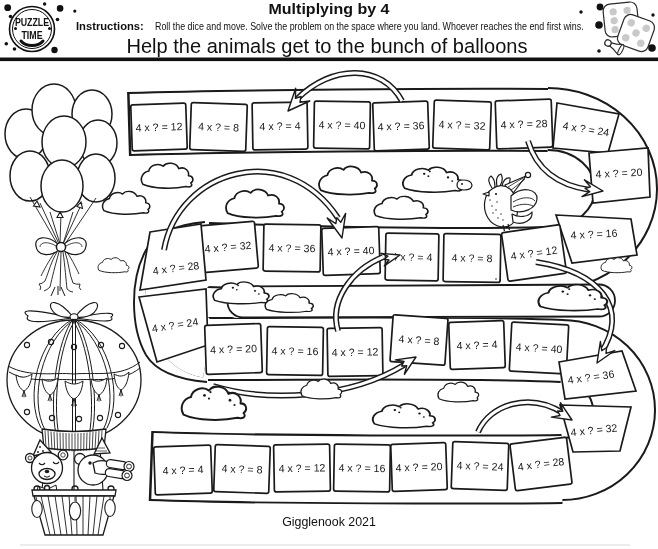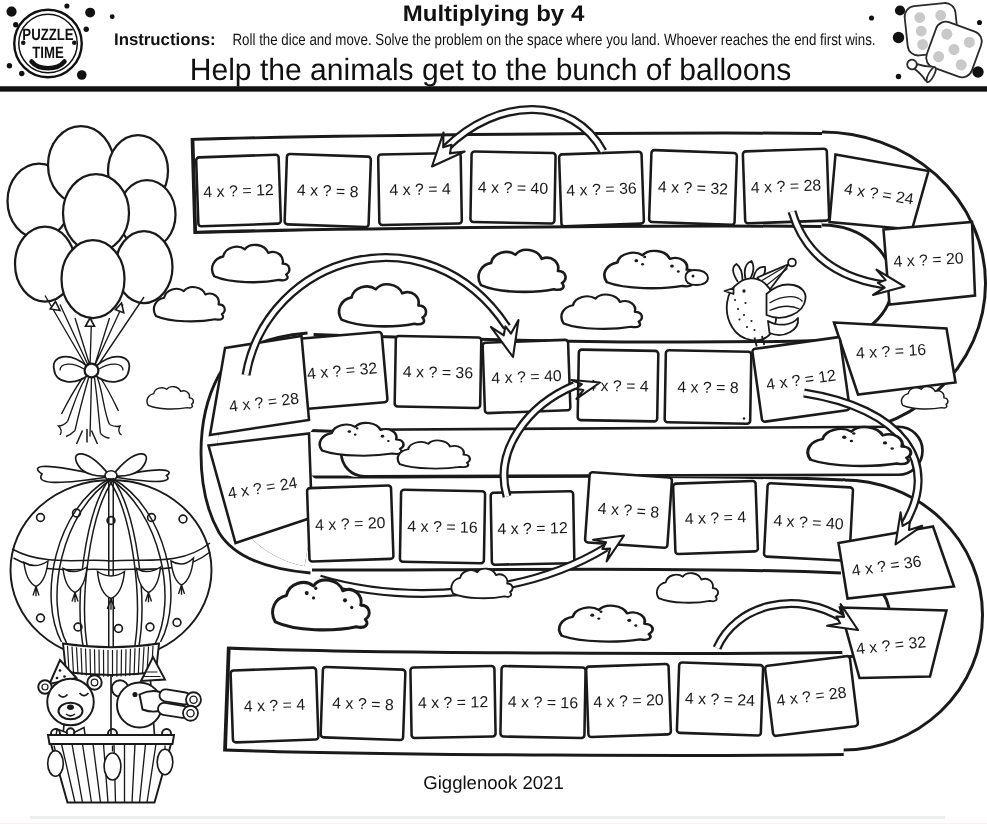--- a/index.html
+++ b/index.html
@@ -1,16 +1,16 @@
 <!DOCTYPE html>
 <html><head>
 <meta charset="utf-8">
 <style>
   html,body{margin:0;padding:0;background:#ffffff;}
-  #page{position:relative;width:658px;height:549px;overflow:hidden;background:#f9a8d4;
+  #page{position:relative;width:658px;height:549px;overflow:hidden;background:#a21caf;
         font-family:"Liberation Sans",sans-serif;}
   svg{position:absolute;left:0;top:0;}
   text{font-family:"Liberation Sans",sans-serif;}
 </style>
 </head>
 <body>
 <div id="page">
 <svg width="658" height="549" viewBox="0 0 658 549">
 <rect x="0" y="0" width="658" height="549" fill="#ffffff"></rect>
 

